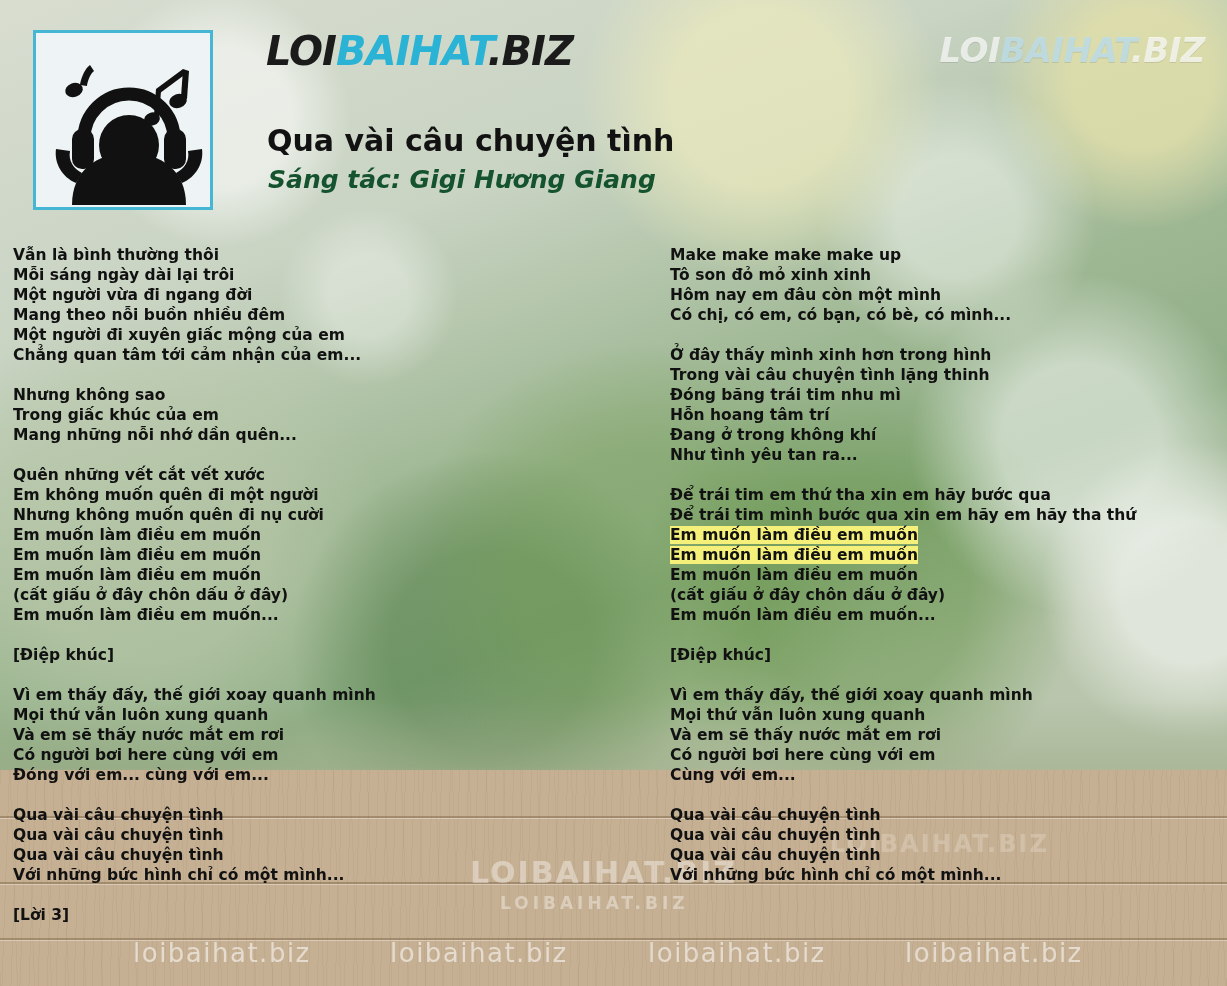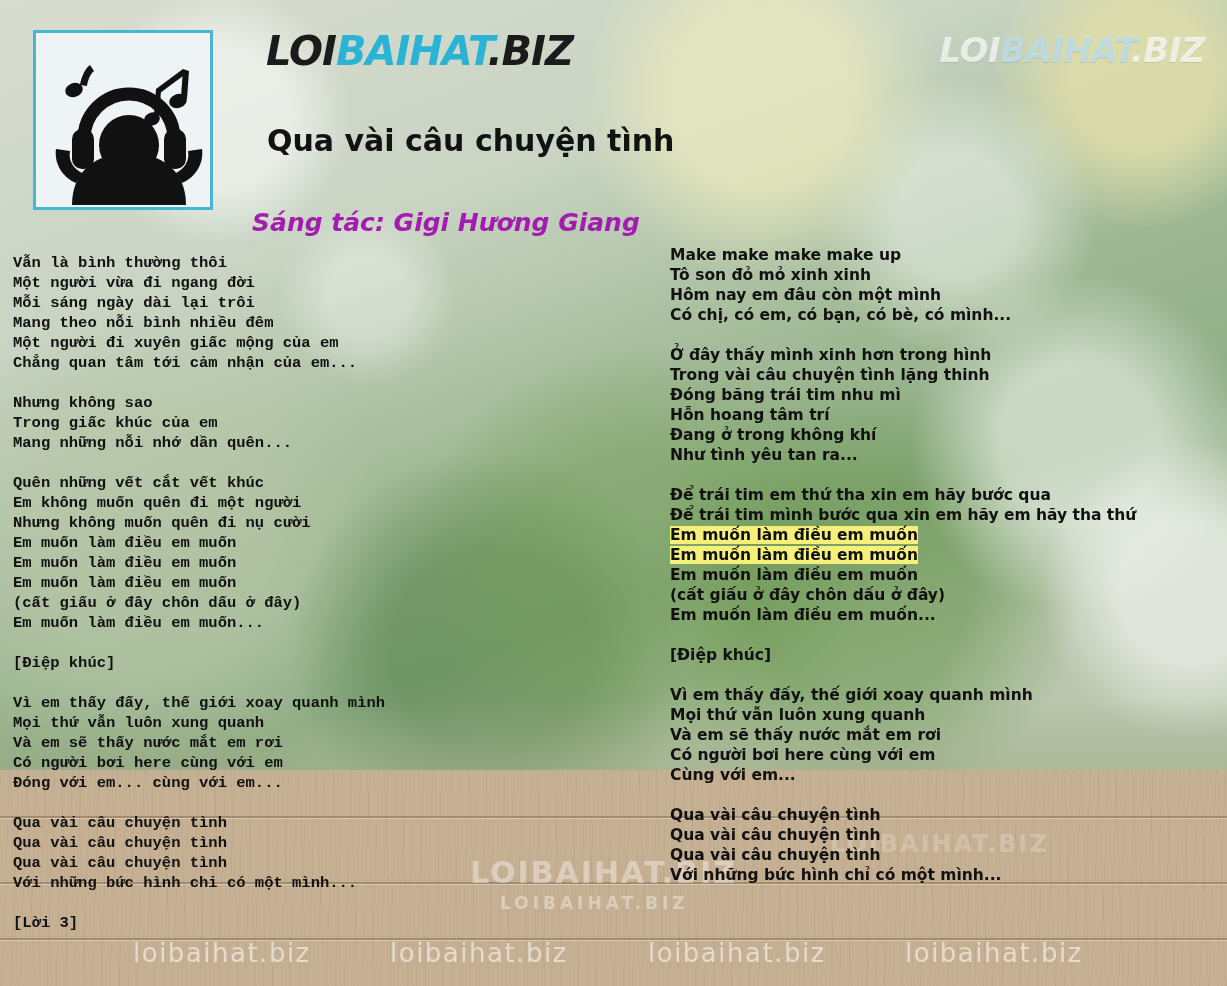--- a/index.html
+++ b/index.html
@@ -122,27 +122,26 @@
   #song-title {
     position: absolute;
     left: 267px;
     top: 103px;
     font-size: 30px;
     font-weight: bold;
     color: #121212;
   }
   #composer {
     position: absolute;
-    left: 252px;
+    left: 268px;
     top: 165px;
     font-size: 25px;
     font-weight: bold;
     font-style: italic;
-    color: #a21caf;
-    margin-top: 43px;
+    color: #14532d;
   }
 
   #brand-wm {
     position: absolute;
     right: 22px;
     top: 30px;
     font-size: 34px;
     font-weight: bold;
     font-style: italic;
     letter-spacing: -0.5px;
@@ -154,21 +153,21 @@
   
   .lyrics-col {
     position: absolute;
     z-index: 3;
     font-size: 15.5px;
     font-weight: bold;
     color: #111;
     line-height: 20px;
     width: 560px;
   }
-  #col-left { left: 13px; top: 253px; font-family: Liberation Mono, monospace; }
+  #col-left { left: 13px; top: 245px; }
   #col-right { left: 670px; top: 245px; }
   .lyrics-col p {
     margin: 0;
     white-space: pre-wrap;
   }
   .blank { height: 20px; }
   .hl { background: #f5f07a; }
 </style>
 </head>
 <body>
@@ -227,31 +226,31 @@
   <h1 id="song-title">Qua vài câu chuyện tình</h1>
   <div id="composer">Sáng tác: Gigi Hương Giang</div>
 
   <div id="brand-wm">
     <span>LOI</span><span class="wm-mid">BAIHAT</span><span>.BIZ</span>
   </div>
 </div>
 
 <div id="col-left" class="lyrics-col">
     <p>Vẫn là bình thường thôi</p>
+    <p>Mỗi sáng ngày dài lại trôi</p>
     <p>Một người vừa đi ngang đời</p>
-    <p>Mỗi sáng ngày dài lại trôi</p>
-    <p>Mang theo nỗi bình nhiều đêm</p>
+    <p>Mang theo nỗi buồn nhiều đêm</p>
     <p>Một người đi xuyên giấc mộng của em</p>
     <p>Chẳng quan tâm tới cảm nhận của em...</p>
     <div class="blank"></div>
     <p>Nhưng không sao</p>
     <p>Trong giấc khúc của em</p>
     <p>Mang những nỗi nhớ dần quên...</p>
     <div class="blank"></div>
-    <p>Quên những vết cắt vết khúc</p>
+    <p>Quên những vết cắt vết xước</p>
     <p>Em không muốn quên đi một người</p>
     <p>Nhưng không muốn quên đi nụ cười</p>
     <p>Em muốn làm điều em muốn</p>
     <p>Em muốn làm điều em muốn</p>
     <p>Em muốn làm điều em muốn</p>
     <p>(cất giấu ở đây chôn dấu ở đây)</p>
     <p>Em muốn làm điều em muốn...</p>
     <div class="blank"></div>
     <p>[Điệp khúc]</p>
     <div class="blank"></div>

